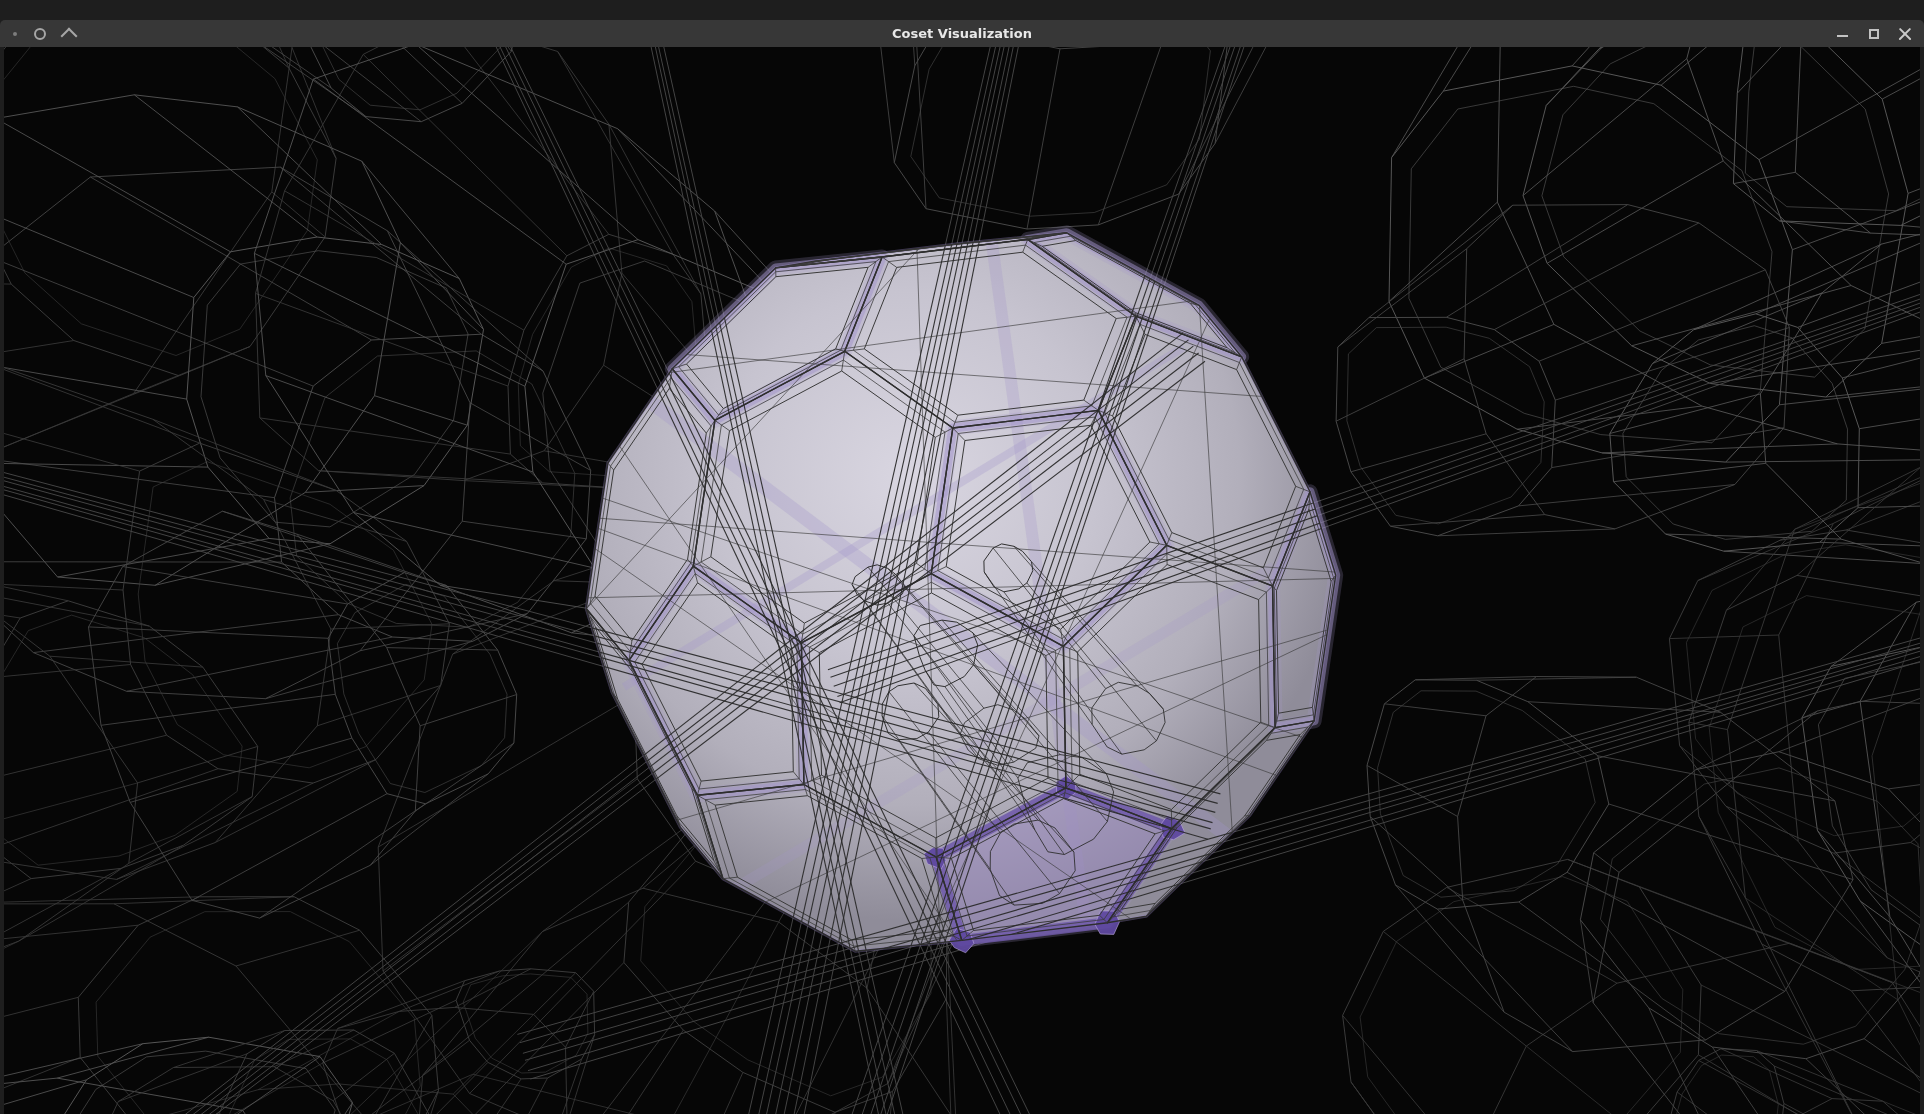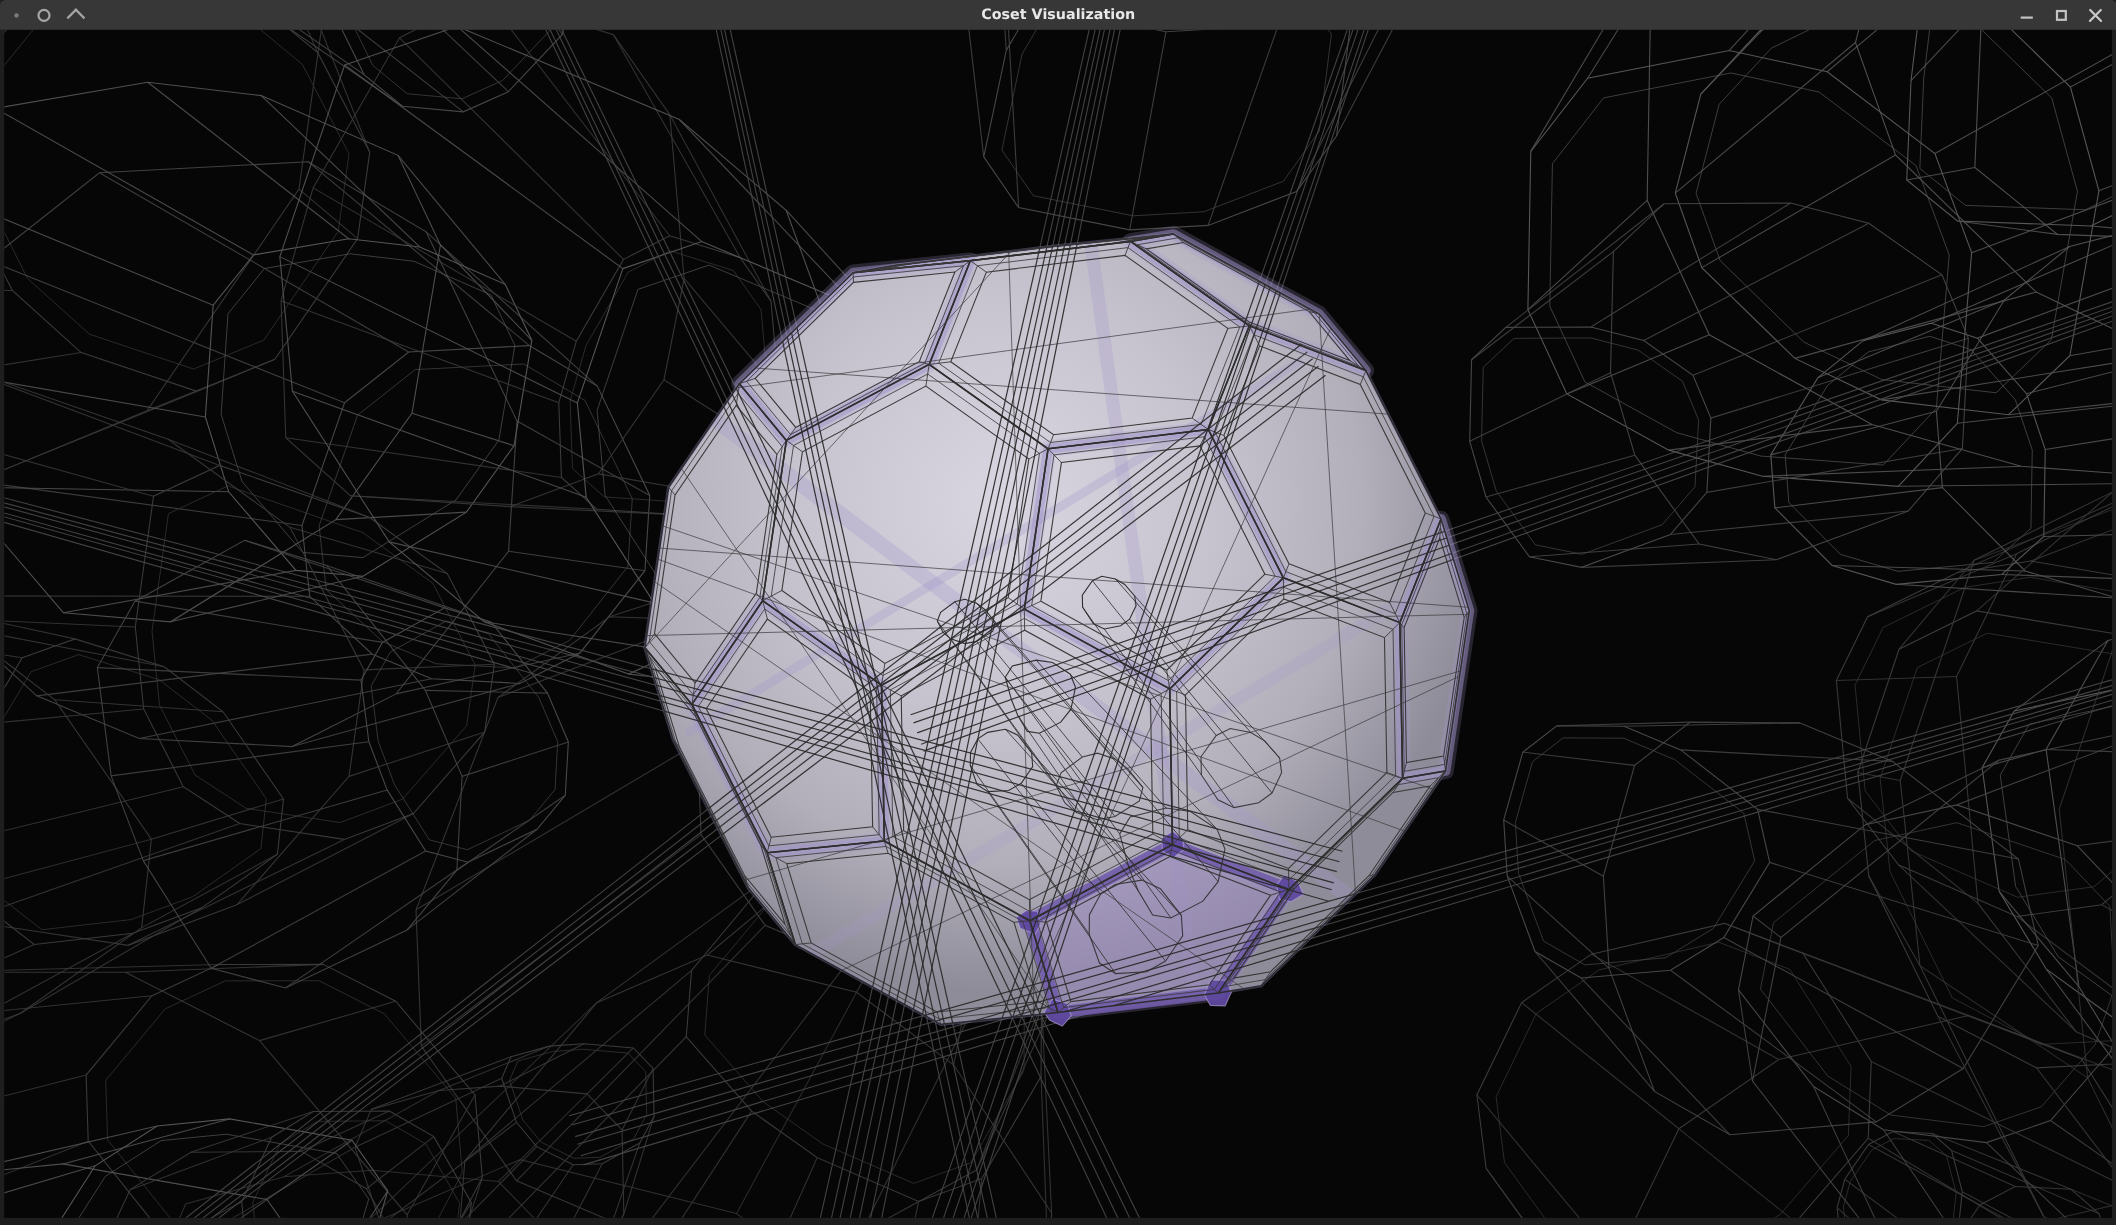--- a/index.html
+++ b/index.html
@@ -1,19 +1,19 @@
 <!DOCTYPE html>
 <html><head>
 <meta charset="utf-8">
 <style>
   html,body{margin:0;padding:0;width:1924px;height:1114px;overflow:hidden;background:#0a0a0a;
             font-family:"DejaVu Sans",sans-serif;}
   .window{width:1924px;height:1114px;display:flex;flex-direction:column;background:#1e1e1e;}
   .titlebar{flex:0 0 27px;height:27px;background:#373737;position:relative;
-            border-radius:5px 5px 0 0;user-select:none;}
+            border-radius:5px 5px 0 0;user-select:none;margin-top:20px;}
   .tb-left{position:absolute;left:13px;top:0;height:27px;display:flex;align-items:center;gap:17px;}
   .dot{width:4px;height:4px;border-radius:50%;background:#7d7d7d;display:block;}
   .ring{width:12px;height:12px;border-radius:50%;border:2px solid #a6a6a6;box-sizing:border-box;display:block;}
   .chev{width:10px;height:10px;border-top:2.5px solid #a6a6a6;border-right:2.5px solid #a6a6a6;
         transform:rotate(-45deg);margin-top:5px;display:block;}
   .tb-title{position:absolute;left:50%;top:0;transform:translateX(-50%);line-height:27px;
             font-size:13px;font-weight:bold;color:#e8e8e8;white-space:nowrap;}
   .tb-right{position:absolute;right:10px;top:0;height:27px;display:flex;align-items:center;gap:12px;}
   .wc{background:none;border:none;padding:3px;margin:0;cursor:pointer;display:flex;
       align-items:center;justify-content:center;width:19px;height:21px;}

